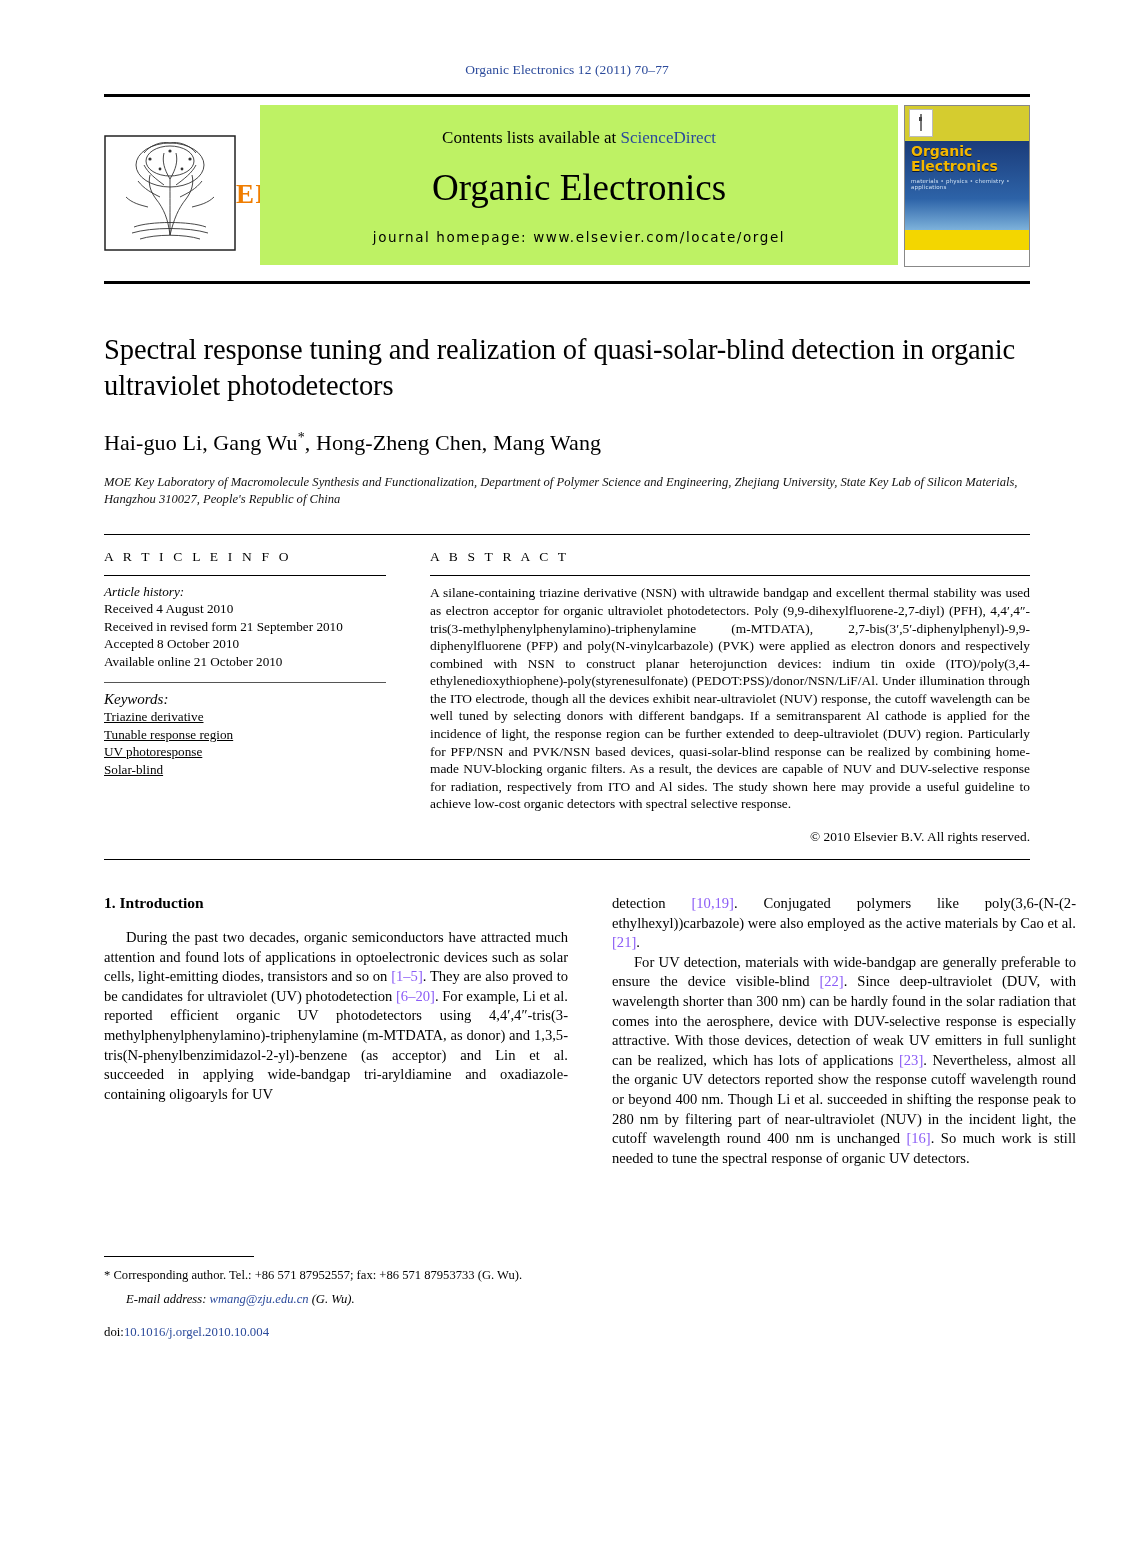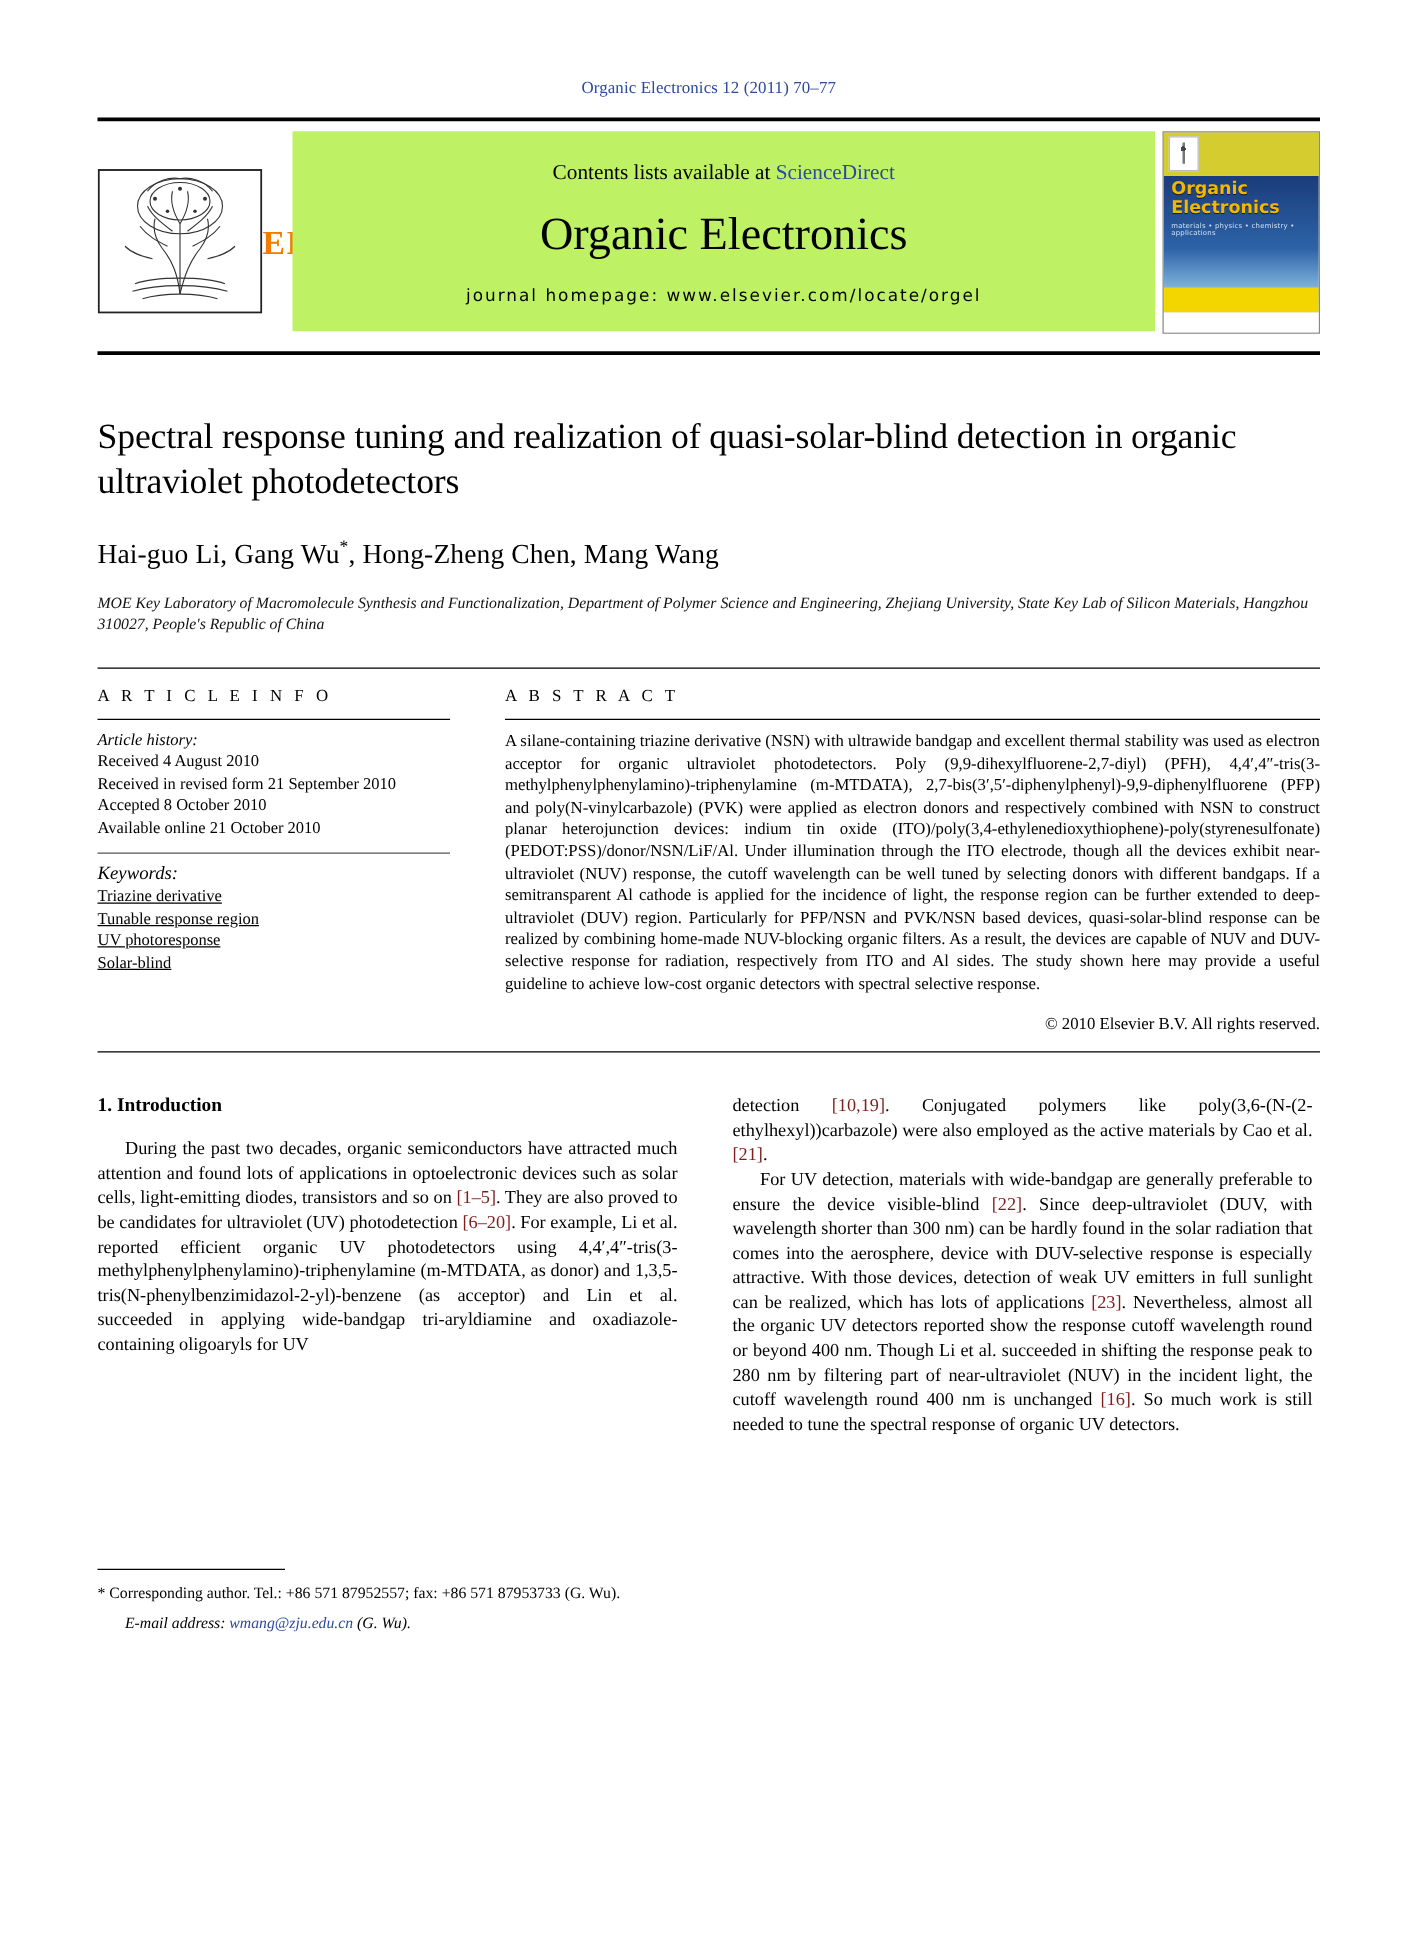--- a/index.html
+++ b/index.html
@@ -13,21 +13,21 @@
     font-family: "Liberation Serif", serif;
     color: #000;
     position: relative;
     overflow: hidden;
   }
   .page {
     position: relative;
     width: 1134px;
     height: 1548px;
     box-sizing: border-box;
-    padding: 0 78px;
+    padding: 0 104px;
   }
 
   
   .runninghead {
     text-align: center;
     font-size: 13.5px;
     color: #2b4a9b;
     padding-top: 62px;
     letter-spacing: 0.1px;
   }
@@ -228,21 +228,21 @@
     margin: 0 0 16px 0;
   }
   .para {
     font-size: 14.6px;
     line-height: 19.6px;
     text-align: justify;
     margin: 0;
     text-indent: 22px;
   }
   .para + .para { margin-top: 0; }
-  a.ref { color: #7f1d1d; text-decoration: none; }
+  a.ref { color: #8b5cf6; text-decoration: none; }
 
   .footnote-wrap {
     position: absolute;
     bottom: 0;
     left: 0;
     width: 464px;
   }
   .footnote-rule {
     border-top: 0.8px solid #000;
     width: 150px;
@@ -366,20 +366,21 @@
         <p class="para">During the past two decades, organic semiconductors have attracted much attention and found lots of applications in optoelectronic devices such as solar cells, light-emitting diodes, transistors and so on <a class="ref" href="#">[1–5]</a>. They are also proved to be candidates for ultraviolet (UV) photodetection <a class="ref" href="#">[6–20]</a>. For example, Li et al. reported efficient organic UV photodetectors using 4,4′,4″-tris(3-methylphenylphenylamino)-triphenylamine (m-MTDATA, as donor) and 1,3,5-tris(N-phenylbenzimidazol-2-yl)-benzene (as acceptor) and Lin et al. succeeded in applying wide-bandgap tri-aryldiamine and oxadiazole-containing oligoaryls for UV</p>
       </div>
 
       <div class="footnote-wrap">
         <div class="footnote-rule"></div>
         <div class="footnote">* Corresponding author. Tel.: +86 571 87952557; fax: +86 571 87953733 (G. Wu).</div>
         <div class="footnote email" style="margin-top:8px;text-indent:22px;">
           <span>E-mail address: </span><a href="#">wmang@zju.edu.cn</a><span> (G. Wu).</span>
         </div>
         <div class="issn">
+          <div><span>doi:</span><a href="#">10.1016/j.orgel.2010.10.004</a></div>
         </div>
       </div>
     </div>
 
     <div class="bcol">
       <p class="para" style="text-indent:0;">detection <a class="ref" href="#">[10,19]</a>. Conjugated polymers like poly(3,6-(N-(2-ethylhexyl))carbazole) were also employed as the active materials by Cao et al. <a class="ref" href="#">[21]</a>.</p>
       <p class="para">For UV detection, materials with wide-bandgap are generally preferable to ensure the device visible-blind <a class="ref" href="#">[22]</a>. Since deep-ultraviolet (DUV, with wavelength shorter than 300 nm) can be hardly found in the solar radiation that comes into the aerosphere, device with DUV-selective response is especially attractive. With those devices, detection of weak UV emitters in full sunlight can be realized, which has lots of applications <a class="ref" href="#">[23]</a>. Nevertheless, almost all the organic UV detectors reported show the response cutoff wavelength round or beyond 400 nm. Though Li et al. succeeded in shifting the response peak to 280 nm by filtering part of near-ultraviolet (NUV) in the incident light, the cutoff wavelength round 400 nm is unchanged <a class="ref" href="#">[16]</a>. So much work is still needed to tune the spectral response of organic UV detectors.</p>
     </div>
 
   </div>

